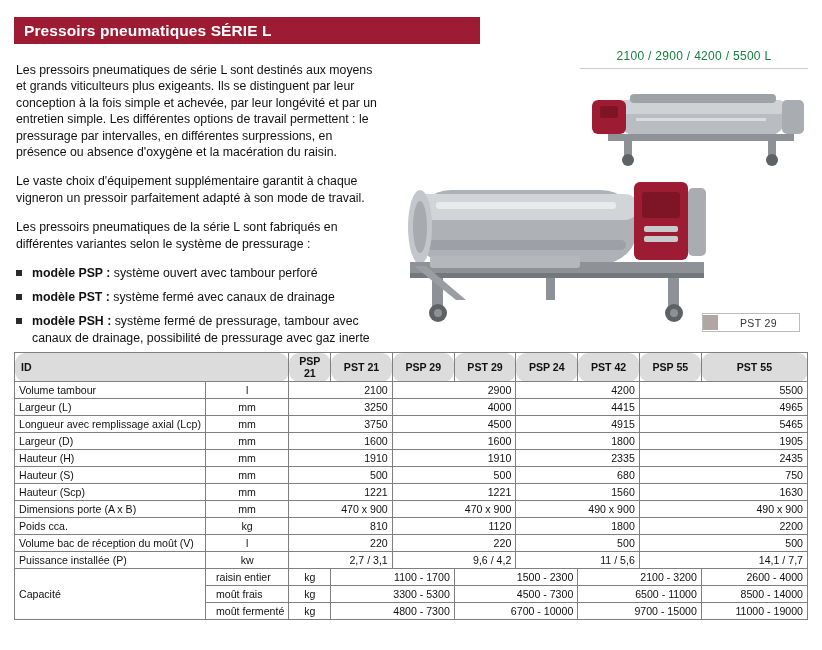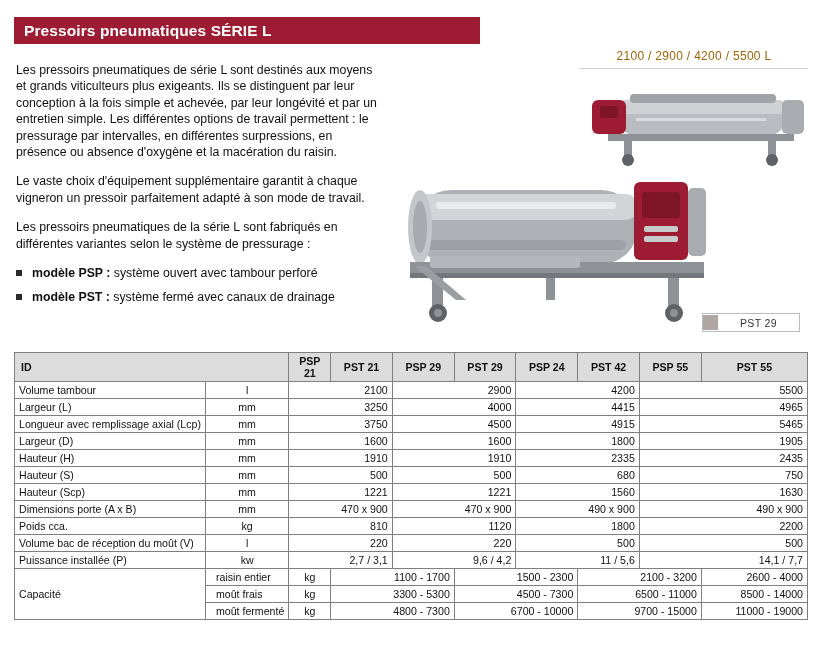--- a/index.html
+++ b/index.html
@@ -43,21 +43,21 @@
   }
 
   
   .models-line {
     position: absolute;
     right: 14px;
     top: 49px;
     width: 228px;
     text-align: center;
     font-size: 12px;
-    color: #a16207;
+    color: #15803d;
     letter-spacing: 0.3px;
   }
   .models-rule {
     position: absolute;
     right: 14px;
     top: 68px;
     width: 228px;
     border-bottom: 1px solid #c7ccd1;
   }
 
@@ -154,20 +154,21 @@
     padding: 2px 4px;
     height: 17px;
     box-sizing: border-box;
   }
   table.spec thead th {
     background: #dcdcdc;
     font-weight: bold;
     text-align: center;
     font-size: 10.6px;
     height: 21px;
+    border-radius: 11px;
   }
   table.spec thead th.id-head {
     text-align: left;
     padding-left: 6px;
   }
   td.label {
     text-align: left;
     padding-left: 6px;
     white-space: nowrap;
   }
@@ -205,20 +206,24 @@
     <p>Les pressoirs pneumatiques de la série L sont fabriqués en différentes variantes selon le système de pressurage :</p>
     <ul class="bullets">
       <li>
         <span class="sq"></span>
         <b>modèle PSP :</b><span> système ouvert avec tambour perforé</span>
       </li>
       <li>
         <span class="sq"></span>
         <b>modèle PST :</b><span> système fermé avec canaux de drainage</span>
       </li>
+      <li>
+        <span class="sq"></span>
+        <b>modèle PSH :</b><span> système fermé de pressurage, tambour avec canaux de drainage, possibilité de pressurage avec gaz inerte</span>
+      </li>
     </ul>
   </div>
 
   <div class="image-area">
     <svg class="photo-svg" width="412" height="262" viewBox="0 0 412 262">
 
       <g>
         <rect x="222" y="28" width="168" height="38" rx="19" fill="#b9bcc0"></rect>
         <rect x="222" y="30" width="168" height="14" rx="7" fill="#cfd2d5"></rect>
         <rect x="234" y="24" width="146" height="9" rx="4" fill="#9fa3a8"></rect>

